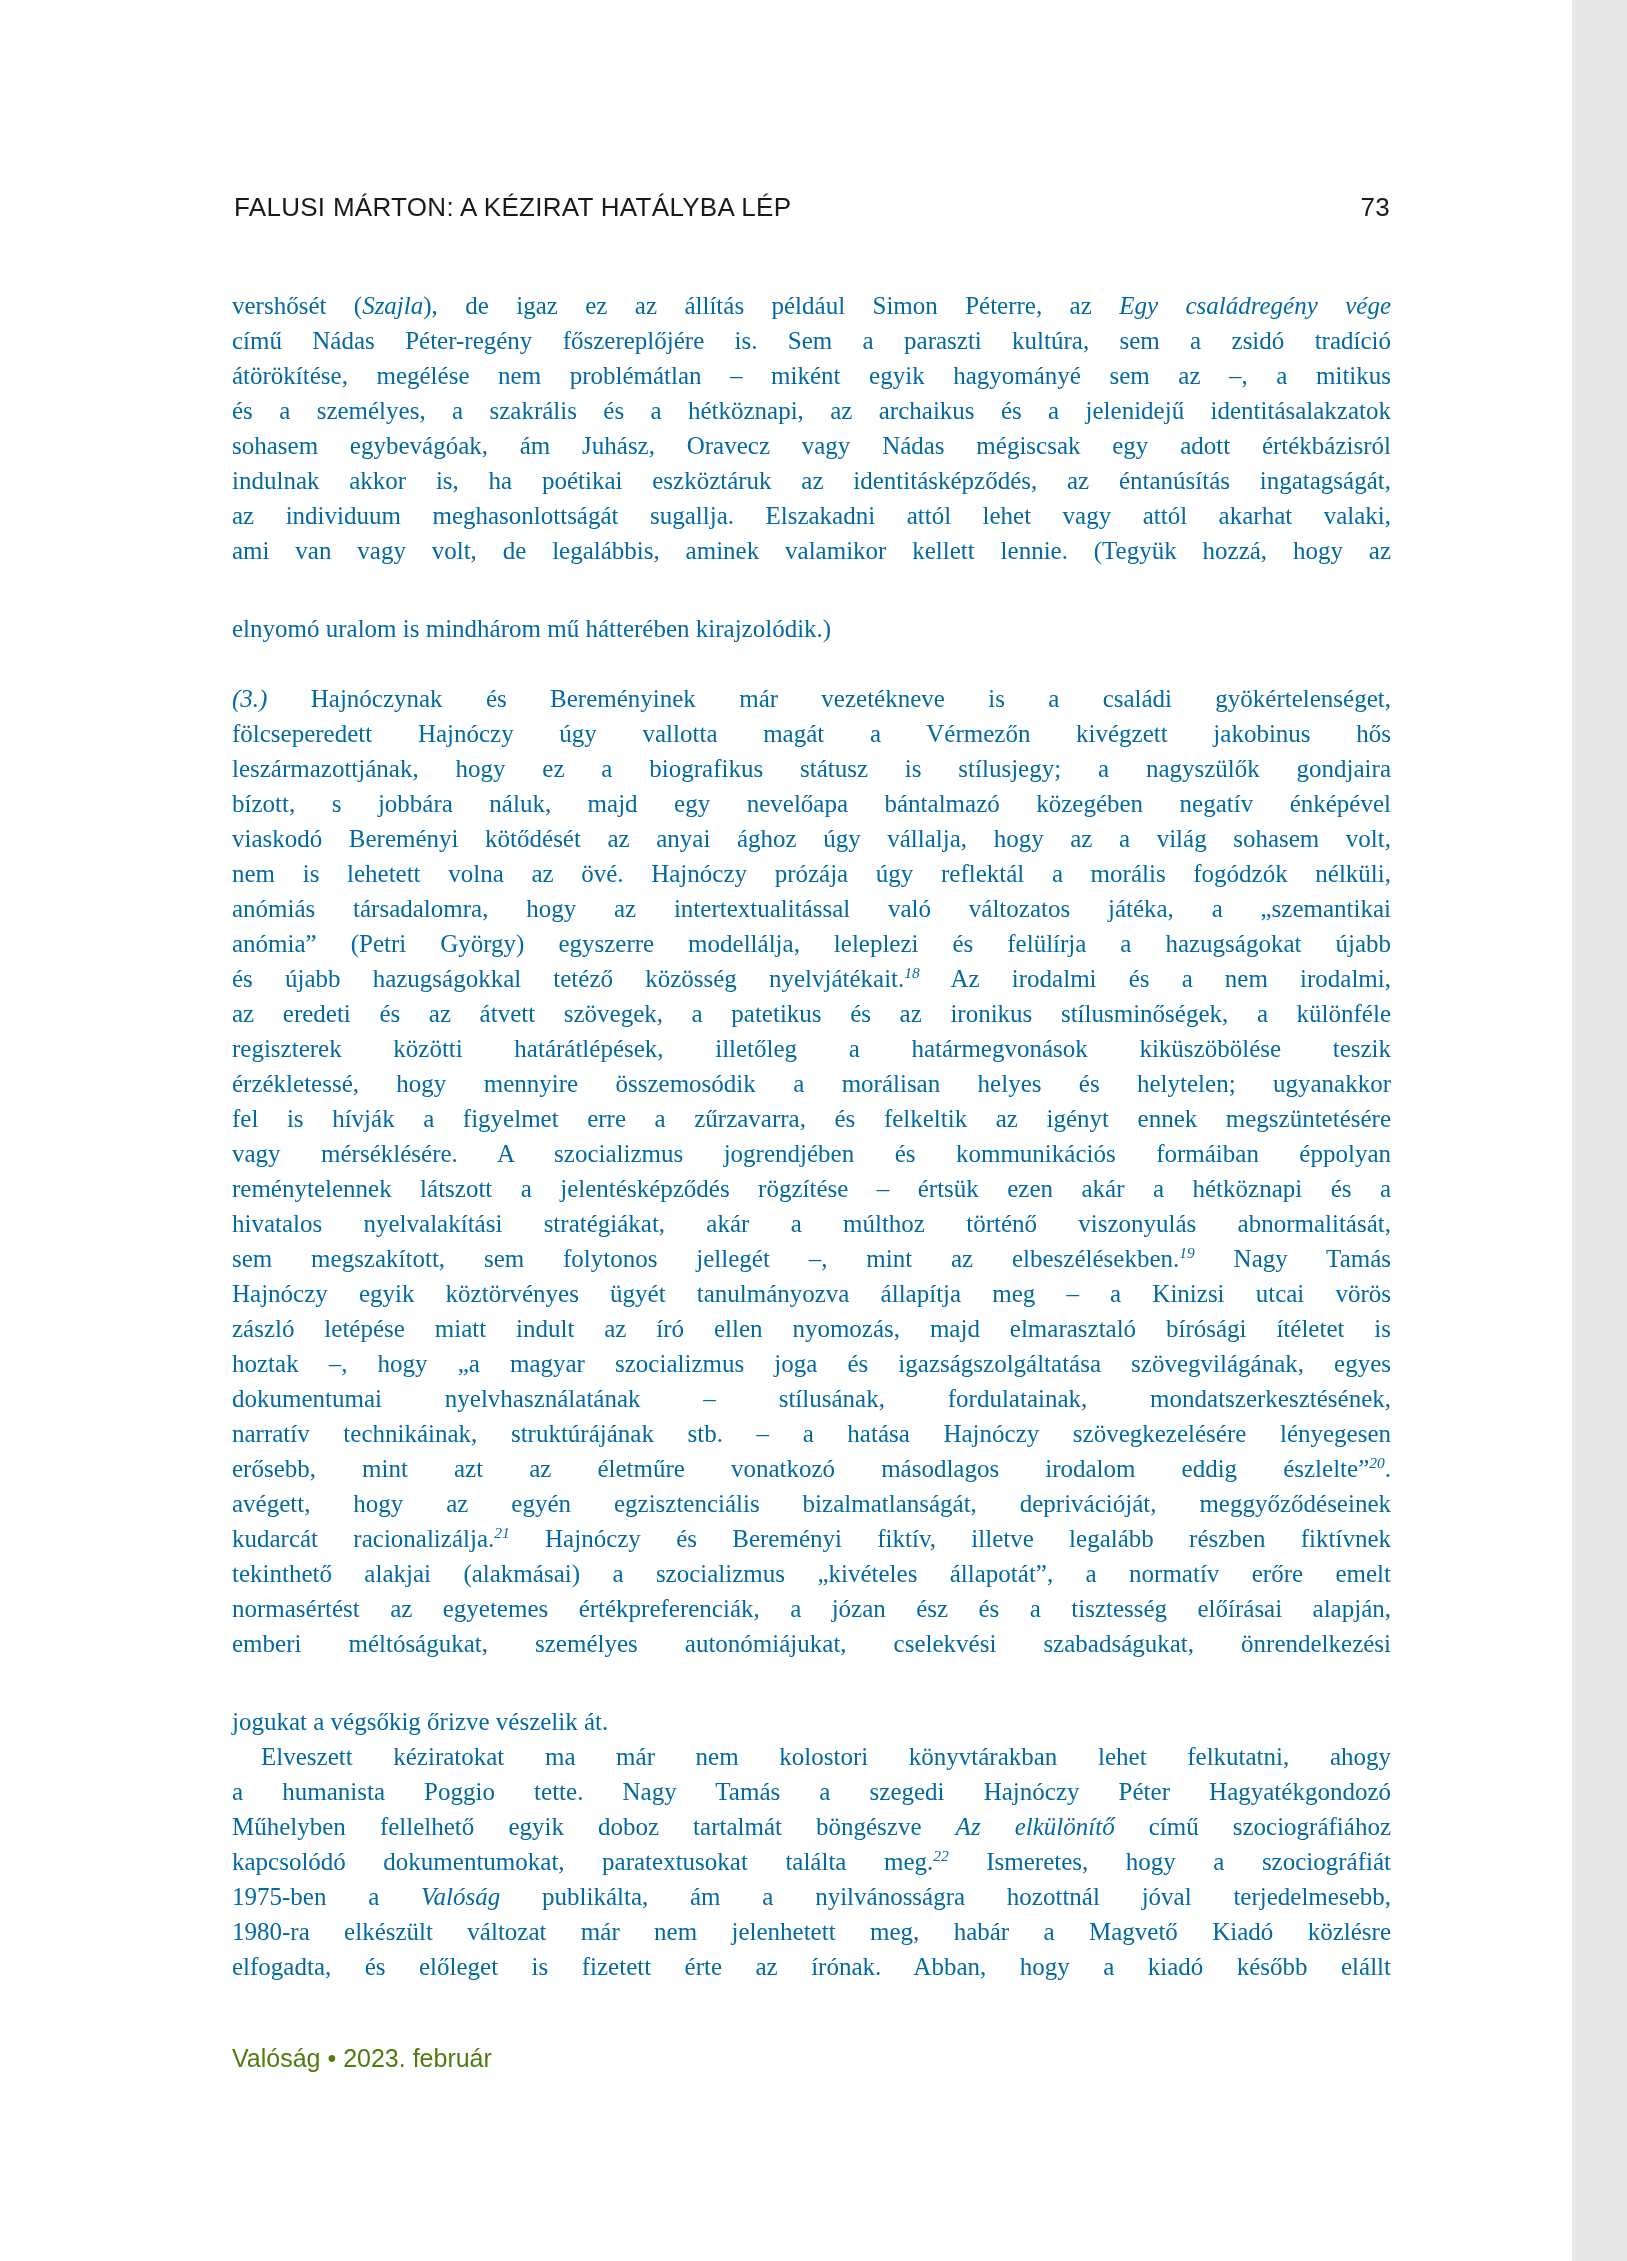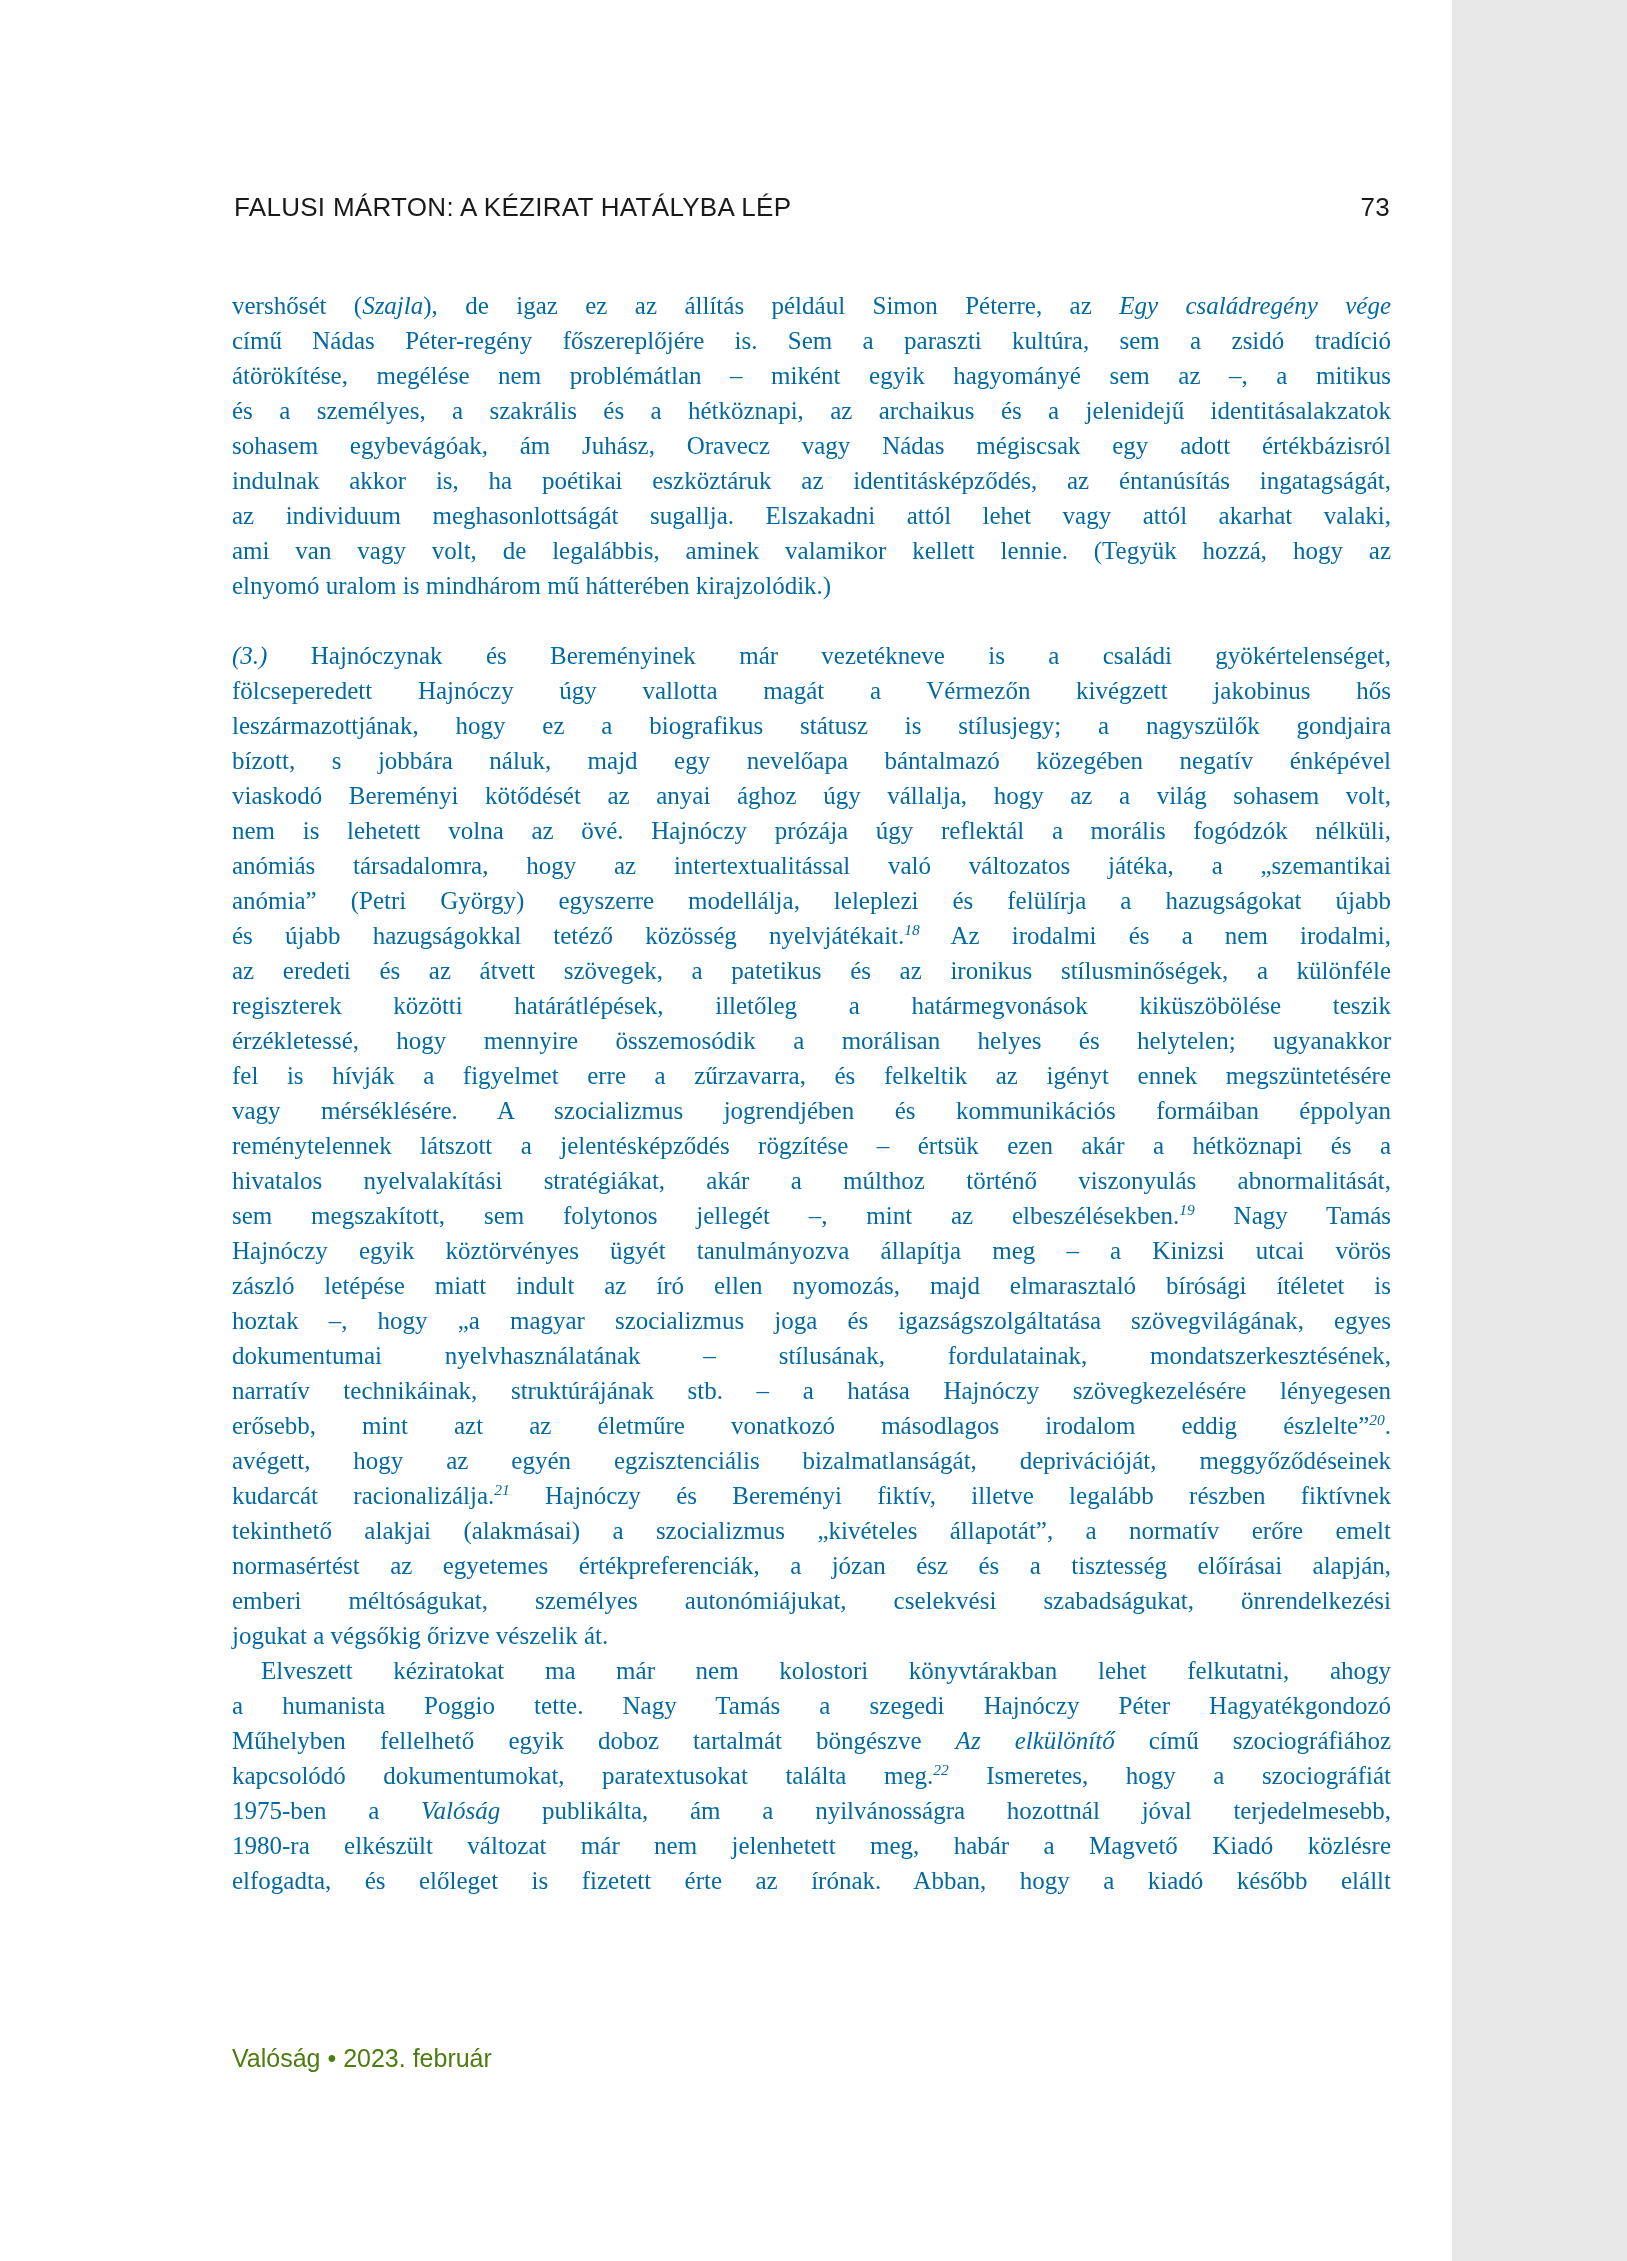--- a/index.html
+++ b/index.html
@@ -1,18 +1,18 @@
 <!DOCTYPE html>
 <html style="font-size:12.3px"><head>
 <meta charset="utf-8">
 <style>
   html, body { margin: 0; padding: 0; background: #e8e8e8; }
   .page {
     position: relative;
-    width: 1452px;
+    width: 1572px;
     height: 2261px;
     background: #ffffff;
     color: #161616;
     overflow: hidden;
   }
   .page-header {
     position: absolute;
     left: 234px;
     top: 192px;
     width: 1156px;
@@ -34,21 +34,21 @@
     line-height: 35px;
     color: #0369a1;
   }
   .paragraph { margin: 0; }
   .paragraph.space-before { margin-top: 35px; }
   .line {
     text-align: justify;
     text-align-last: justify;
     white-space: normal;
   }
-  .line.line-last { text-align-last: left; }
+  .line.line-last { text-align-last: left; margin-top: 43px; }
   .line.indent { text-indent: 29px; }
   .line i { font-style: italic; }
   .line sup {
     font-size: 0.62em;
     line-height: 0;
     vertical-align: super;
     font-style: italic;
   }
   .page-footer {
     position: absolute;

